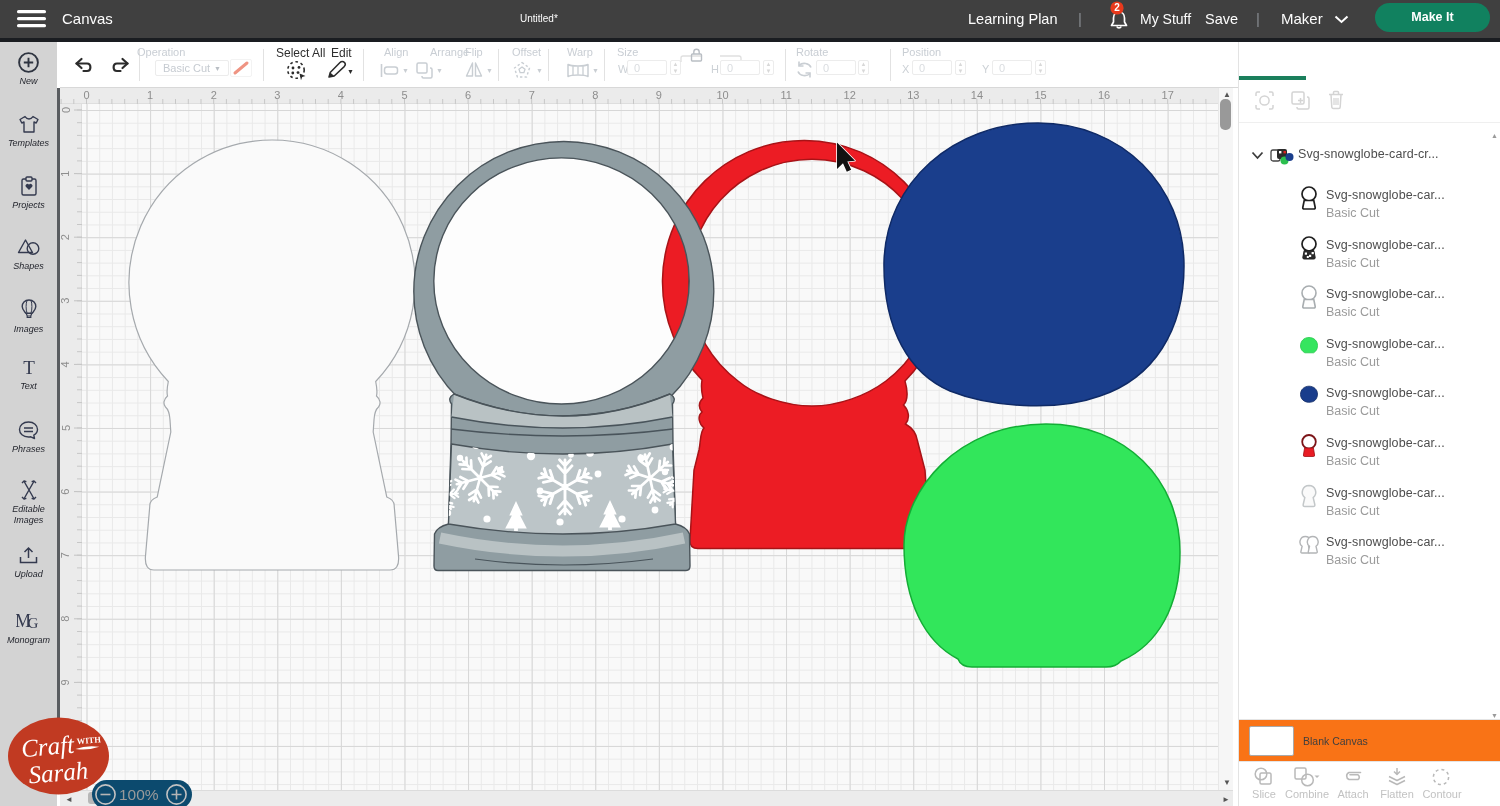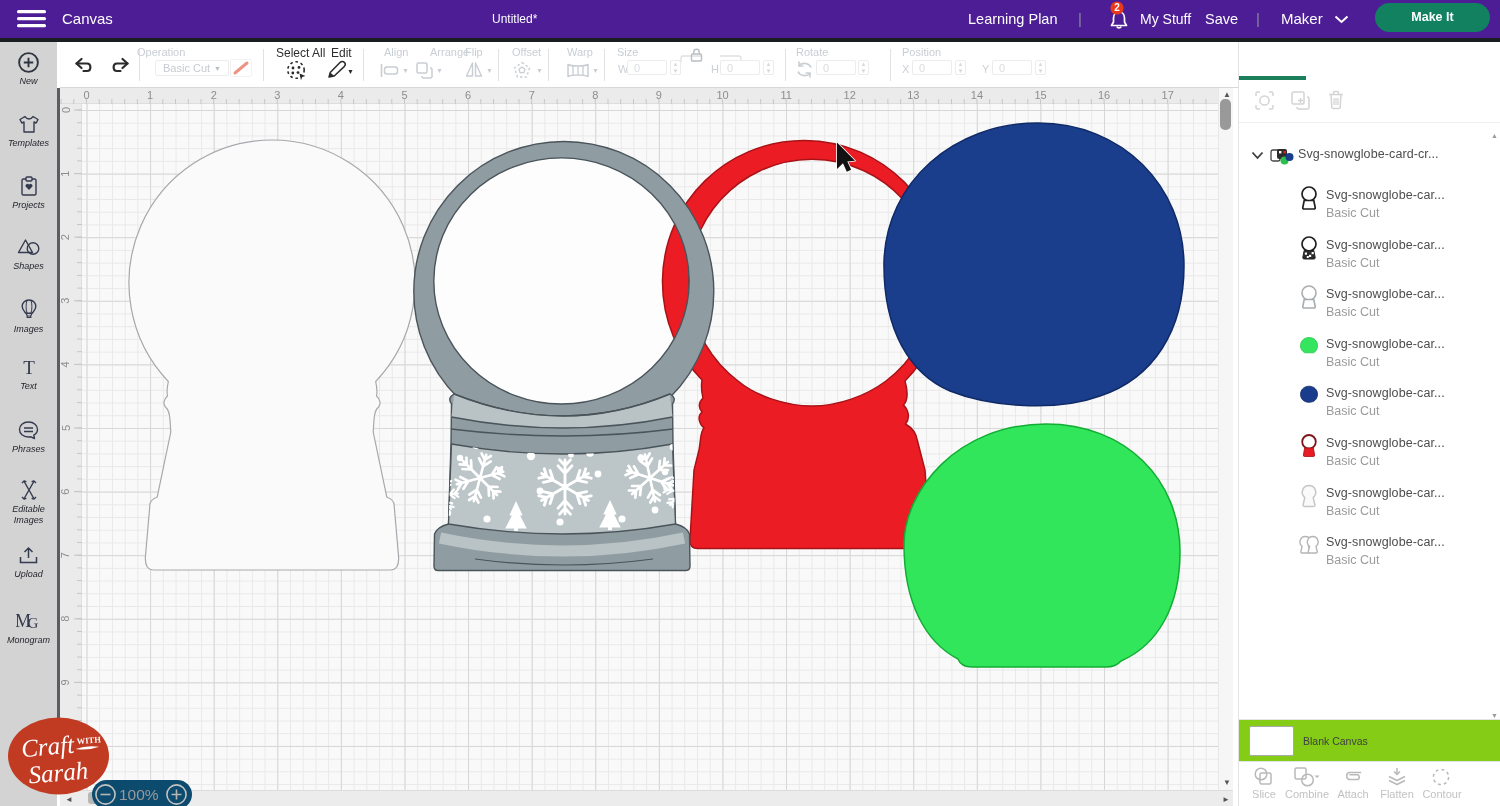--- a/index.html
+++ b/index.html
@@ -1,20 +1,20 @@
 <!DOCTYPE html>
 <html><head>
 <meta charset="utf-8">
 <style>
   * { margin:0; padding:0; box-sizing:border-box; }
   html,body { width:1500px; height:806px; overflow:hidden; font-family:"Liberation Sans", sans-serif; }
   #app { position:relative; width:1500px; height:806px; background:#fff; }
   .abs { position:absolute; }
   
-  #header { position:absolute; left:0; top:0; width:1500px; height:38px; background:#4c1d95; color:#fff; }
+  #header { position:absolute; left:0; top:0; width:1500px; height:38px; background:#404040; color:#fff; }
   #hdrline { position:absolute; left:0; top:38px; width:1500px; height:4px; background:#1a1d21; }
   #header .htxt { position:absolute; top:0; height:38px; line-height:38px; font-size:15px; color:#fdfdfd; }
   
   #sidebar { position:absolute; left:0; top:42px; width:57px; height:764px; background:#d3d3d3; }
   #sidebar .edge { position:absolute; right:-3px; top:46px; width:3px; height:702px; background:#595c60; }
   .sbitem { position:absolute; left:0; width:57px; text-align:center; color:#24262e; }
   .sbitem .lbl { font-size:9px; line-height:11px; color:#24262e;font-style:italic; }
   .sbitem svg { display:block; margin:0 auto 2px auto; }
   
   #toolbar { position:absolute; left:60px; top:42px; width:1178px; height:46px; background:#fff; border-bottom:1px solid #d8d8d8; }
@@ -44,21 +44,21 @@
   #hthumb { position:absolute; left:88px; top:792px; width:68px; height:12px; background:#b7b7b7; border-radius:3px; }
   .sarrow { position:absolute; font-size:8px; color:#555; }
   
   #panel { position:absolute; left:1238px; top:42px; width:262px; height:764px; background:#fff; border-left:1px solid #e3e3e3; }
   #tabs { position:absolute; left:0; top:0; width:262px; height:37px; border-bottom:1px solid #e9e9e9; }
   #tabu { position:absolute; left:0; top:34px; width:67px; height:4px; background:#1b7f5c; }
   #pibar { position:absolute; left:0; top:38px; width:262px; height:43px; border-bottom:1px solid #efefef; }
   .llist { position:absolute; left:0; top:81px; width:262px; }
   .ltitle { font-size:12.5px; color:#4d4d4d; letter-spacing:0.1px; }
   .lsub { font-size:12.5px; color:#9b9b9b; margin-top:4px; }
-  #blankrow { position:absolute; left:0; top:677px; width:262px; height:43px; background:#84cc16; border-top:1px solid #e4e4e4; border-bottom:1px solid #e4e4e4; }
+  #blankrow { position:absolute; left:0; top:677px; width:262px; height:43px; background:#f97316; border-top:1px solid #e4e4e4; border-bottom:1px solid #e4e4e4; }
   #pfoot { position:absolute; left:0; top:720px; width:262px; height:44px; background:#fff; }
   .ficon { position:absolute; top:5px; }
   .flabel { position:absolute; top:26px; font-size:11px; color:#c2c2c2; text-align:center; }
 </style>
 </head>
 <body>
 <div id="app">
   <div id="canvas"></div>
   <div id="vruler"><svg width="22" height="702" viewBox="0 0 22 702">
     <g fill="#8d8d8d" font-size="11" font-family="Liberation Sans" text-anchor="middle">
@@ -157,21 +157,21 @@
   </svg>
   <div id="header">
     <svg class="abs" style="left:17px;top:9px" width="31" height="20">
         <g fill="#fff">
           <rect x="0" y="1" width="29" height="3.3" rx="1.6"></rect>
           <rect x="0" y="8" width="29" height="3.3" rx="1.6"></rect>
           <rect x="0" y="15" width="29" height="3.3" rx="1.6"></rect>
         </g>
       </svg>
     <div class="htxt" style="left:62px">Canvas</div>
-    <div class="htxt" style="left:492px;font-size:12px">Untitled*</div>
+    <div class="htxt" style="left:520px;font-size:10px">Untitled*</div>
     <div class="htxt" style="left:968px;font-size:14.5px">Learning Plan</div>
     <div class="htxt" style="left:1078px;color:#878b90">|</div>
     <svg class="abs" style="left:1108px;top:9px" width="22" height="22" viewBox="0 0 22 22">
         <path d="M11 3 C7.5 3 5.5 5.5 5.5 9 L5.5 13 L3.5 16.5 L18.5 16.5 L16.5 13 L16.5 9 C16.5 5.5 14.5 3 11 3 Z" fill="none" stroke="#fff" stroke-width="1.7" stroke-linejoin="round"></path>
         <path d="M8.8 17.5 A2.4 2.4 0 0 0 13.2 17.5" fill="none" stroke="#fff" stroke-width="1.7"></path>
       </svg>
     <svg class="abs" style="left:1110px;top:1px" width="14" height="14">
         <circle cx="7" cy="7" r="6.6" fill="#e8391c"></circle>
         <text x="7" y="10.4" font-size="10" font-weight="bold" fill="#fff" text-anchor="middle" font-family="Liberation Sans">2</text>
       </svg>

